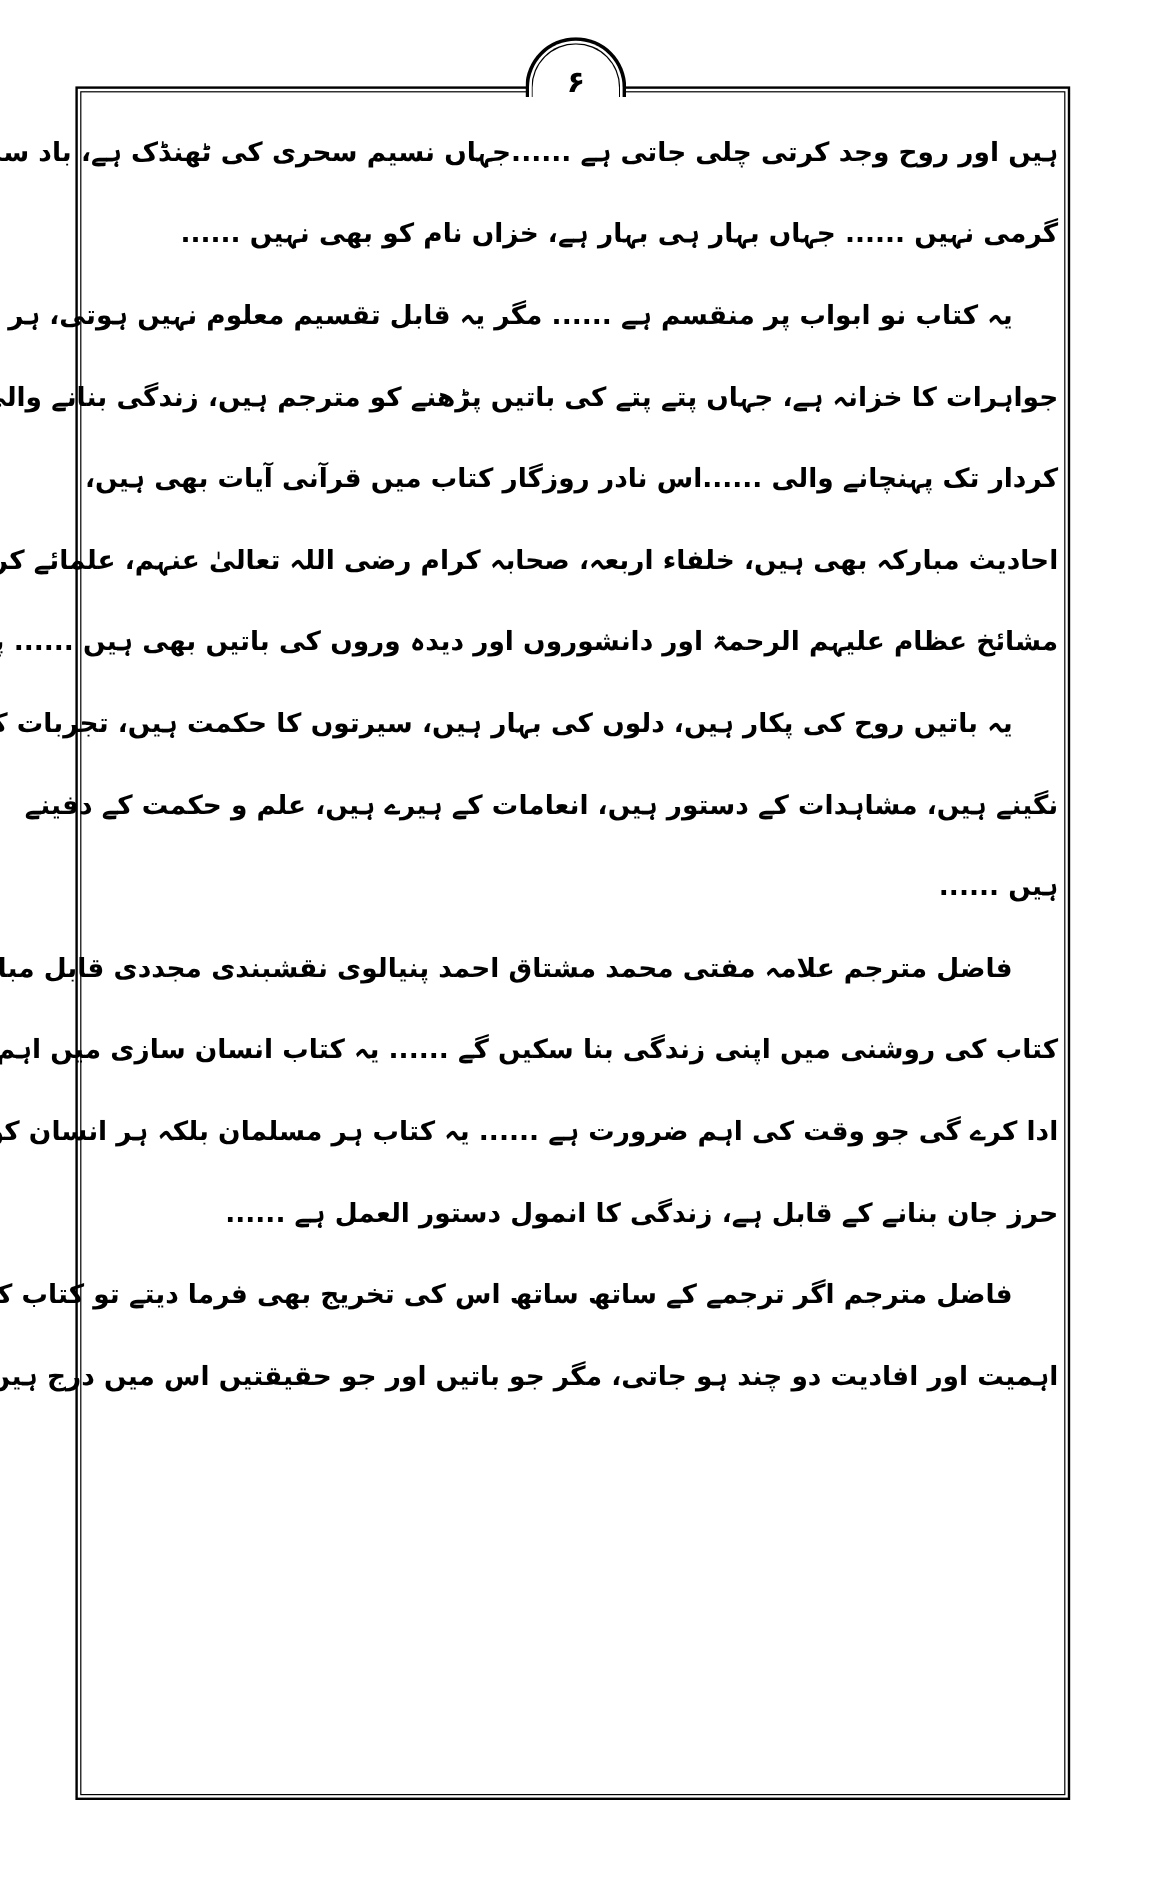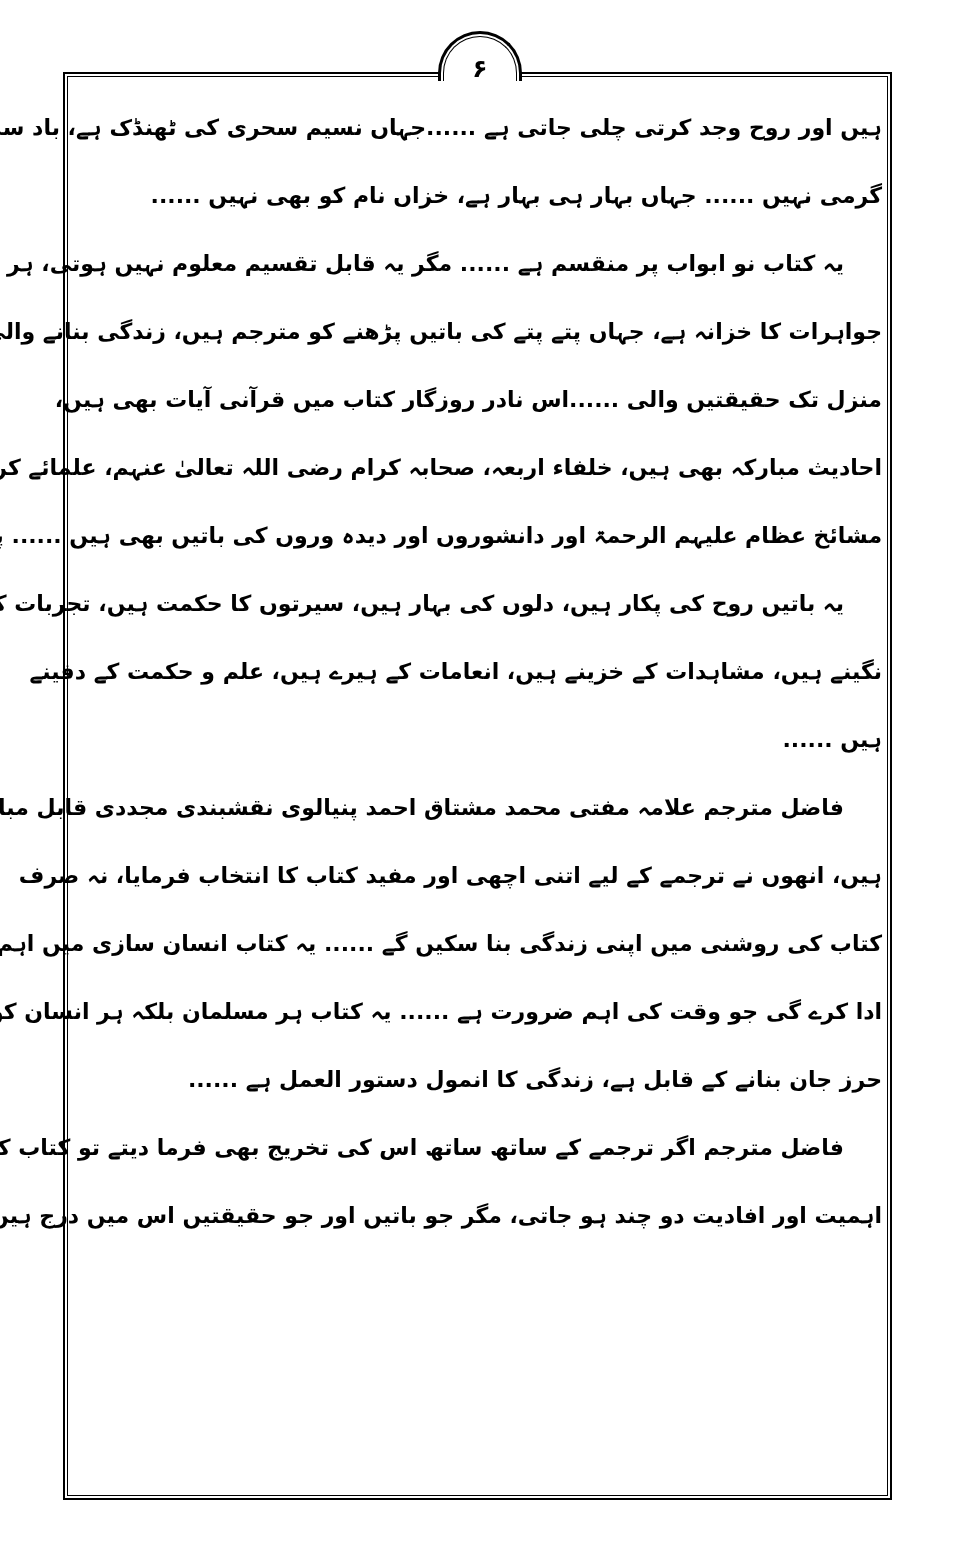--- a/index.html
+++ b/index.html
@@ -101,28 +101,27 @@
 
   <div class="arch">
     <div class="page-number">۶</div>
   </div>
 
   <div class="text-block">
     <div class="line">ہیں اور روح وجد کرتی چلی جاتی ہے ......جہاں نسیم سحری کی ٹھنڈک ہے، باد سموم کی</div>
     <div class="line rag">گرمی نہیں ...... جہاں بہار ہی بہار ہے، خزاں نام کو بھی نہیں ......</div>
     <div class="line indent">یہ کتاب نو ابواب پر منقسم ہے ...... مگر یہ قابل تقسیم معلوم نہیں ہوتی، ہر باب</div>
     <div class="line">جواہرات کا خزانہ ہے، جہاں پتے پتے کی باتیں پڑھنے کو مترجم ہیں، زندگی بنانے والی</div>
-    <div class="line">منزل تک حقیقتیں والی ......اس نادر روزگار کتاب میں قرآنی آیات بھی ہیں،</div>
+    <div class="line">کردار تک پہنچانے والی ......اس نادر روزگار کتاب میں قرآنی آیات بھی ہیں،</div>
     <div class="line">احادیث مبارکہ بھی ہیں، خلفاء اربعہ، صحابہ کرام رضی اللہ تعالیٰ عنہم، علمائے کرام،</div>
     <div class="line">مشائخ عظام علیہم الرحمۃ اور دانشوروں اور دیدہ وروں کی باتیں بھی ہیں ...... پوری</div>
     <div class="line indent">یہ باتیں روح کی پکار ہیں، دلوں کی بہار ہیں، سیرتوں کا حکمت ہیں، تجربات کے</div>
-    <div class="line">نگینے ہیں، مشاہدات کے خزینے ہیں، انعامات کے ہیرے ہیں، علم و حکمت کے دفینے</div>
+    <div class="line">نگینے ہیں، مشاہدات کے دستور ہیں، انعامات کے ہیرے ہیں، علم و حکمت کے دفینے</div>
     <div class="line rag">ہیں ......</div>
     <div class="line indent">فاضل مترجم علامہ مفتی محمد مشتاق احمد پنیالوی نقشبندی مجددی قابل مبارک باد</div>
-    <div class="line">ہیں، انھوں نے ترجمے کے لیے اتنی اچھی اور مفید کتاب کا انتخاب فرمایا، نہ صرف</div>
     <div class="line">کتاب کی روشنی میں اپنی زندگی بنا سکیں گے ...... یہ کتاب انسان سازی میں اہم کردار</div>
     <div class="line">ادا کرے گی جو وقت کی اہم ضرورت ہے ...... یہ کتاب ہر مسلمان بلکہ ہر انسان کو</div>
     <div class="line rag">حرز جان بنانے کے قابل ہے، زندگی کا انمول دستور العمل ہے ......</div>
     <div class="line indent">فاضل مترجم اگر ترجمے کے ساتھ ساتھ اس کی تخریج بھی فرما دیتے تو کتاب کی</div>
     <div class="line">اہمیت اور افادیت دو چند ہو جاتی، مگر جو باتیں اور جو حقیقتیں اس میں درج ہیں</div>
   </div>
 
 </div>
 
 </body></html>

